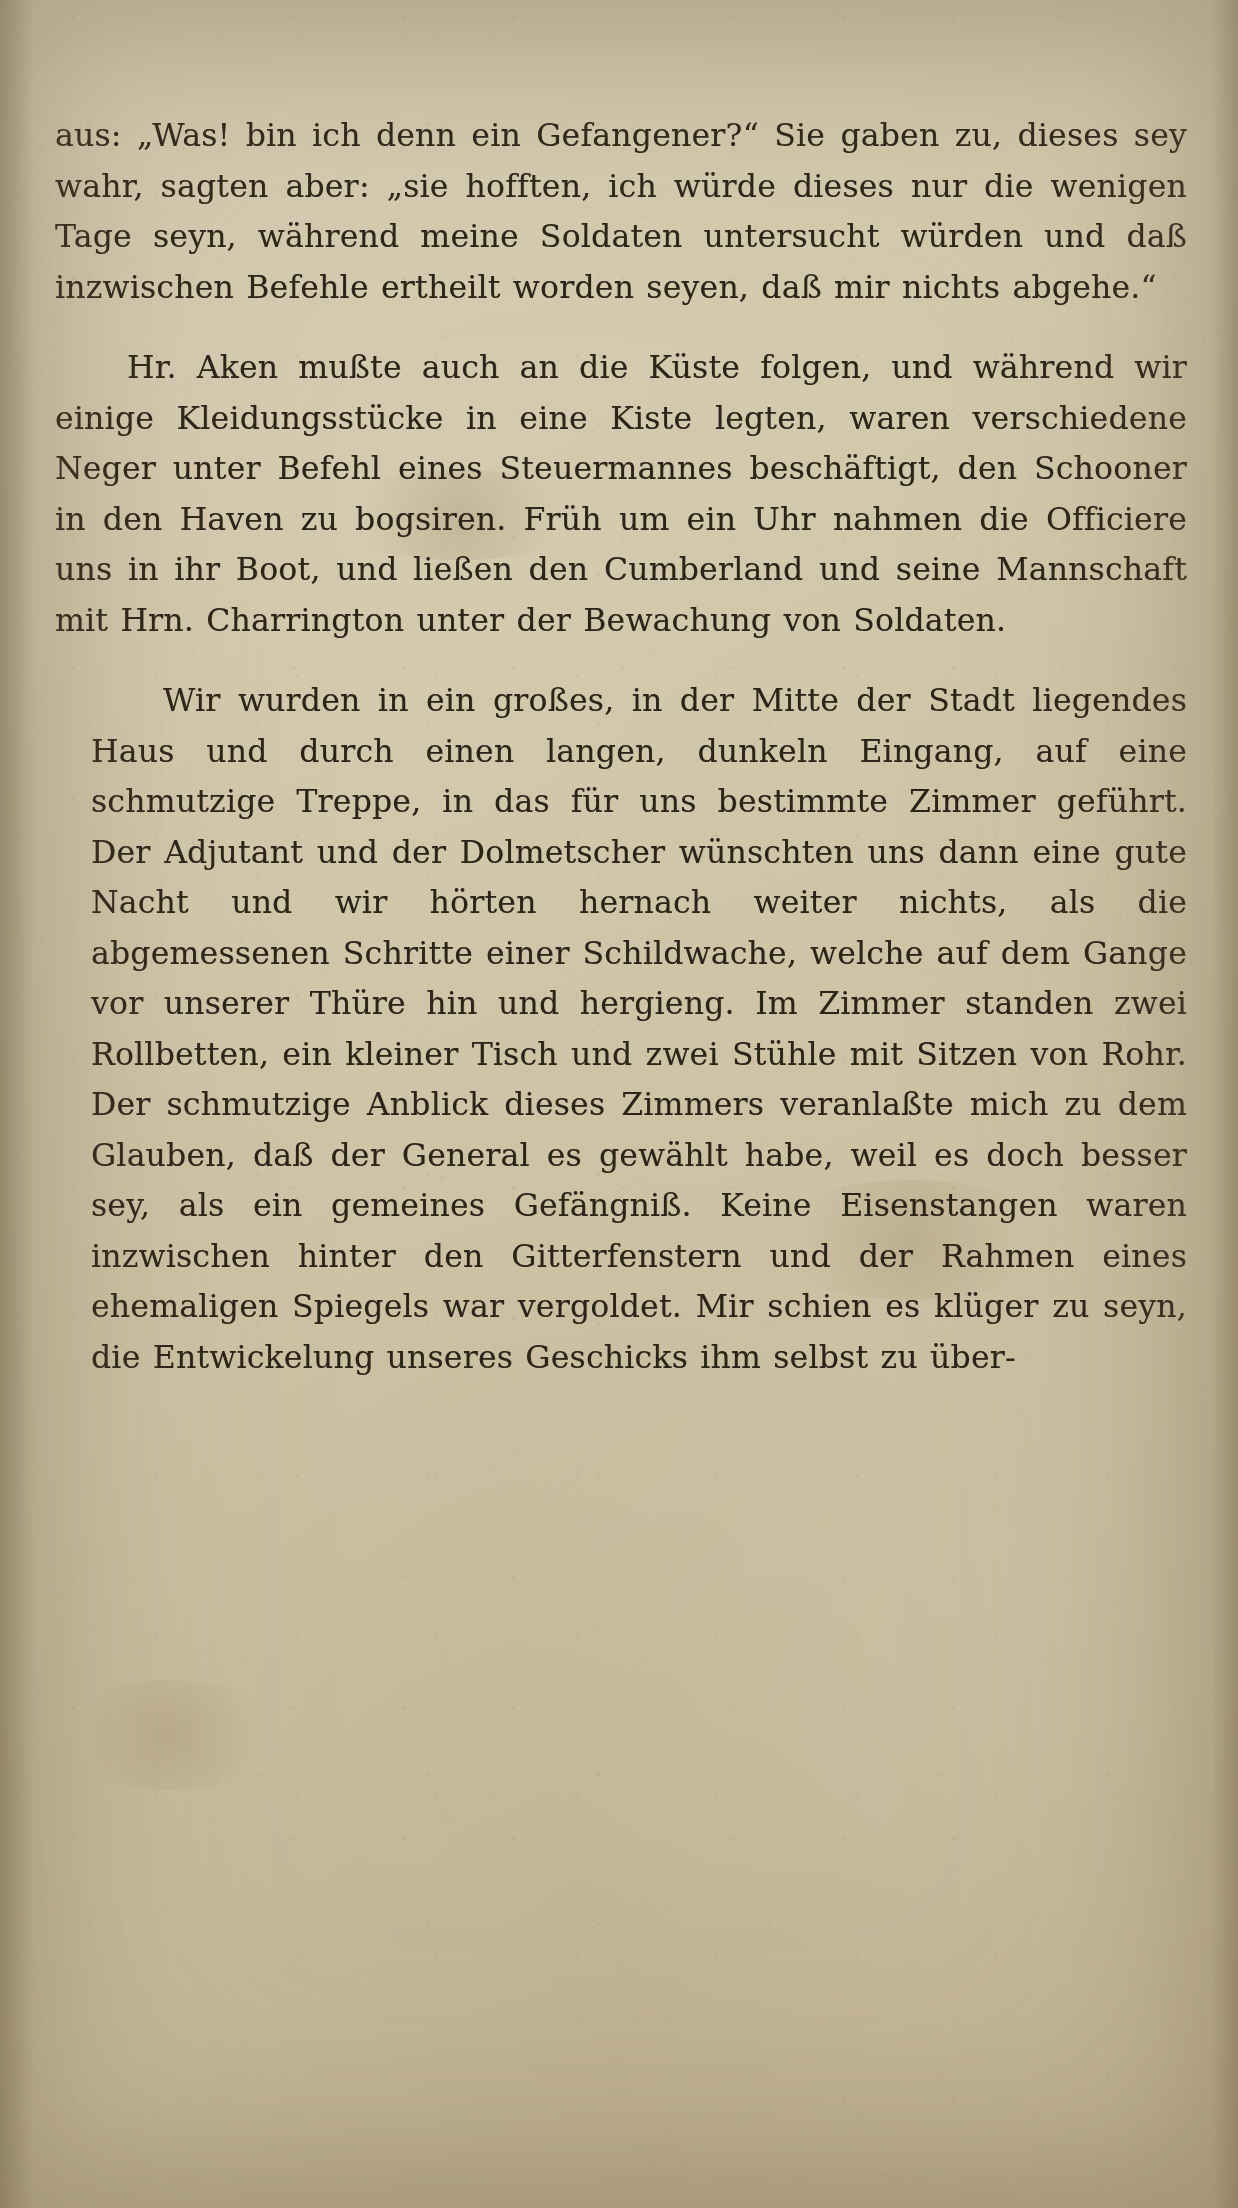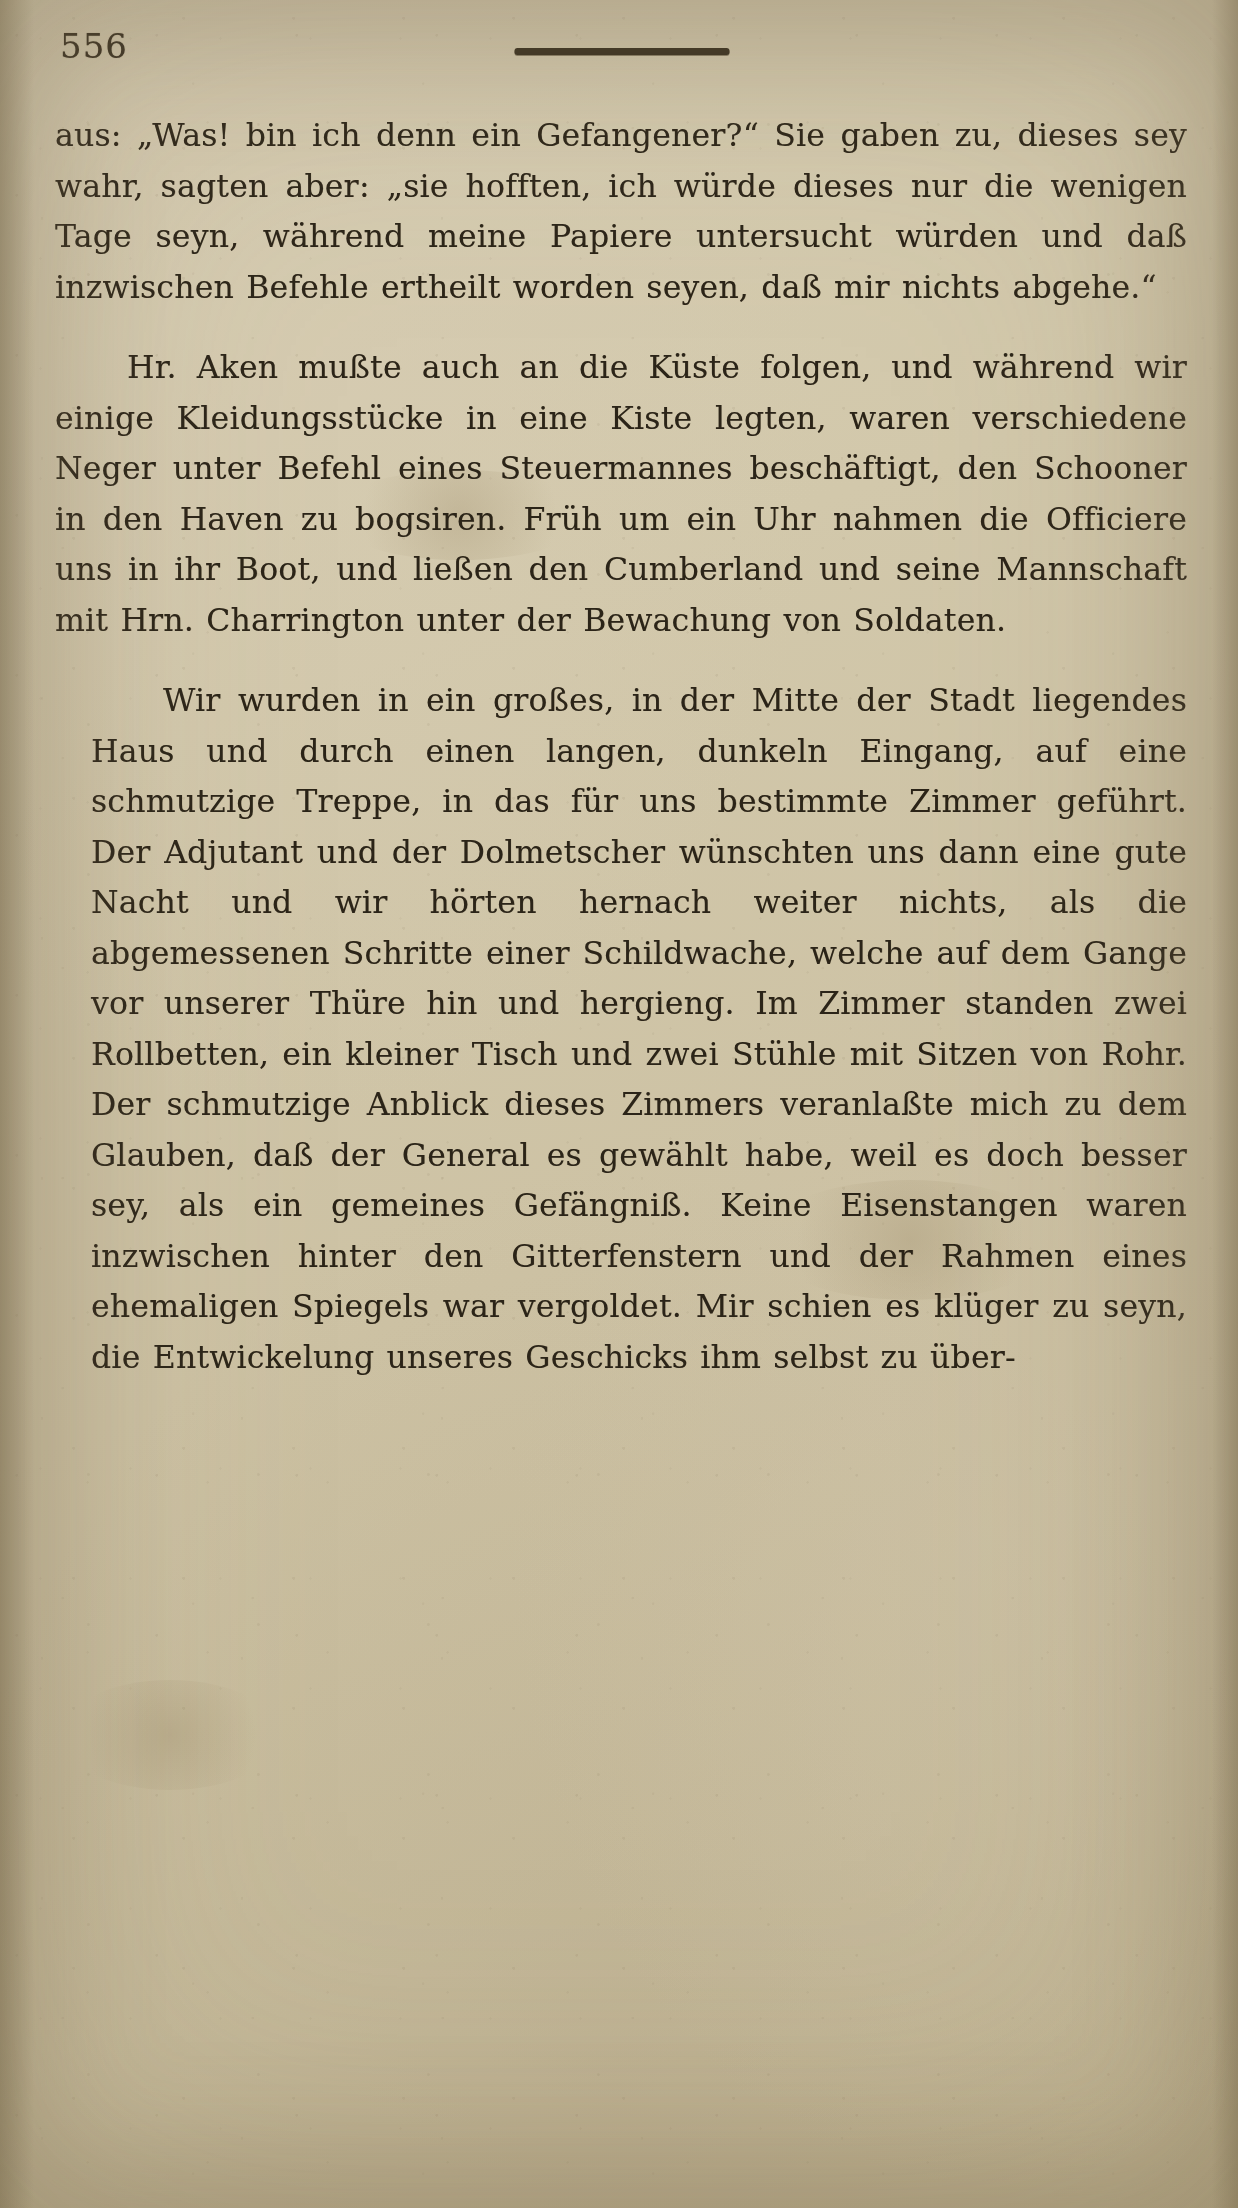--- a/index.html
+++ b/index.html
@@ -119,27 +119,23 @@
 </style>
 </head>
 <body>
 
 <div class="page">
 
   <div class="blotch" style="left:330px; top:470px; width:260px; height:90px;"></div>
   <div class="blotch" style="left:760px; top:1180px; width:300px; height:120px;"></div>
   <div class="blotch" style="left:60px; top:1680px; width:220px; height:110px;"></div>
 
-  <div class="header">
-    <div class="folio">556</div>
-    <div class="rule"></div>
-  </div>
 
   <div class="body">
-    <p class="para first">aus: „Was! bin ich denn ein Gefangener?“ Sie gaben zu, dieses sey wahr, sagten aber: „sie hofften, ich würde dieses nur die wenigen Tage seyn, während meine Papiere untersucht würden und daß inzwischen Befehle ertheilt worden seyen, daß mir nichts abgehe.“</p>
+    <p class="para first">aus: „Was! bin ich denn ein Gefangener?“ Sie gaben zu, dieses sey wahr, sagten aber: „sie hofften, ich würde dieses nur die wenigen Tage seyn, während meine Soldaten untersucht würden und daß inzwischen Befehle ertheilt worden seyen, daß mir nichts abgehe.“</p>
     <p class="para">Hr. Aken mußte auch an die Küste folgen, und während wir einige Kleidungsstücke in eine Kiste legten, waren verschiedene Neger unter Befehl eines Steuermannes beschäftigt, den Schooner in den Haven zu bogsiren. Früh um ein Uhr nahmen die Officiere uns in ihr Boot, und ließen den Cumberland und seine Mannschaft mit Hrn. Charrington unter der Bewachung von Soldaten.</p>
     <p class="para tight">Wir wurden in ein großes, in der Mitte der Stadt liegendes Haus und durch einen langen, dunkeln Eingang, auf eine schmutzige Treppe, in das für uns bestimmte Zimmer geführt. Der Adjutant und der Dolmetscher wünschten uns dann eine gute Nacht und wir hörten hernach weiter nichts, als die abgemessenen Schritte einer Schildwache, welche auf dem Gange vor unserer Thüre hin und hergieng. Im Zimmer standen zwei Rollbetten, ein kleiner Tisch und zwei Stühle mit Sitzen von Rohr. Der schmutzige Anblick dieses Zimmers veranlaßte mich zu dem Glauben, daß der General es gewählt habe, weil es doch besser sey, als ein gemeines Gefängniß. Keine Eisenstangen waren inzwischen hinter den Gitterfenstern und der Rahmen eines ehemaligen Spiegels war vergoldet. Mir schien es klüger zu seyn, die Entwickelung unseres Geschicks ihm selbst zu über-</p>
   </div>
 
   <div class="grain"></div>
   <div class="vignette"></div>
   <div class="edge-left"></div>
   <div class="edge-right"></div>
 </div>
 

